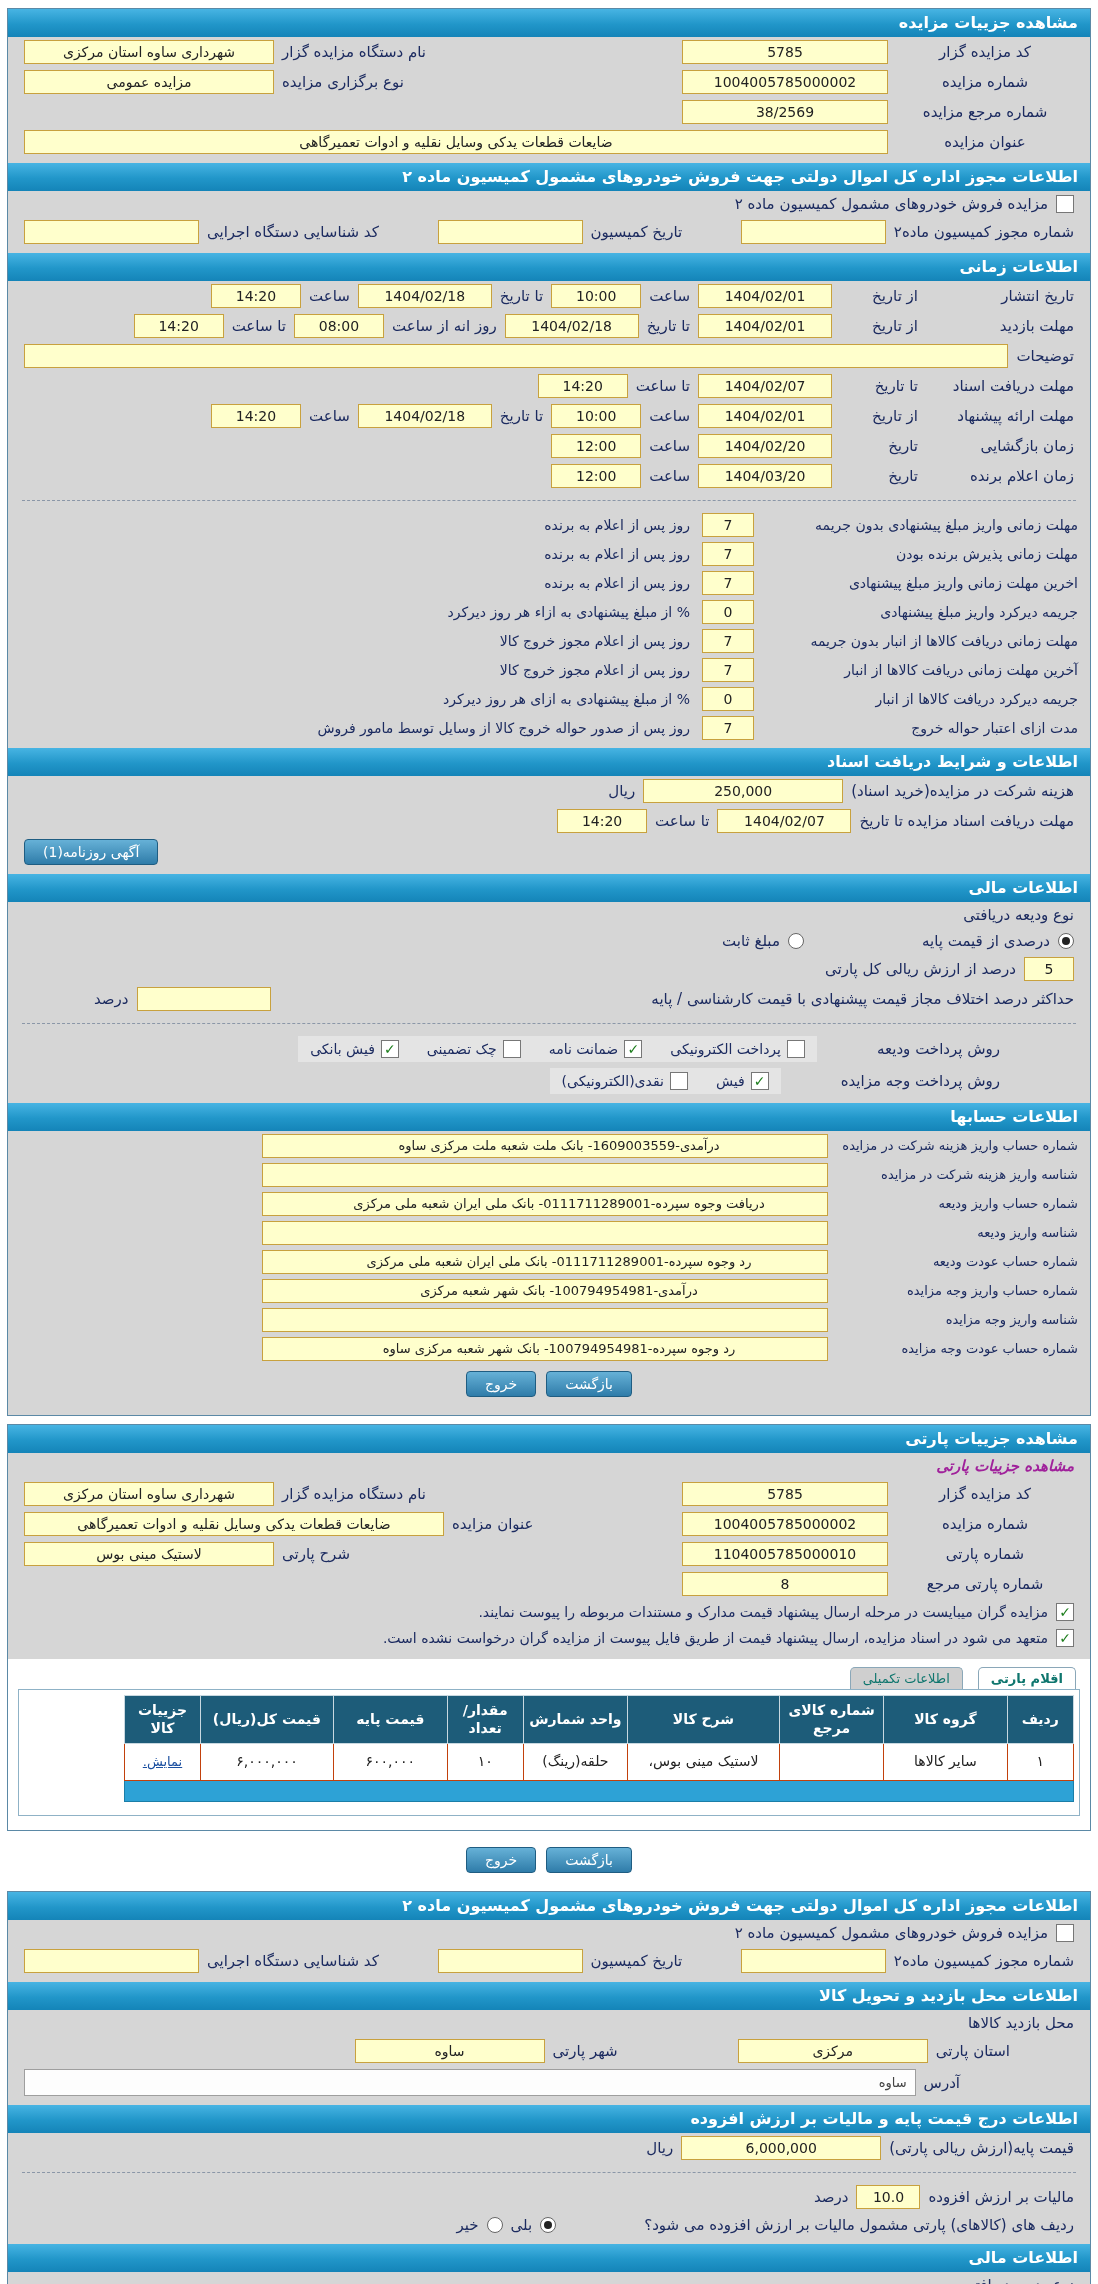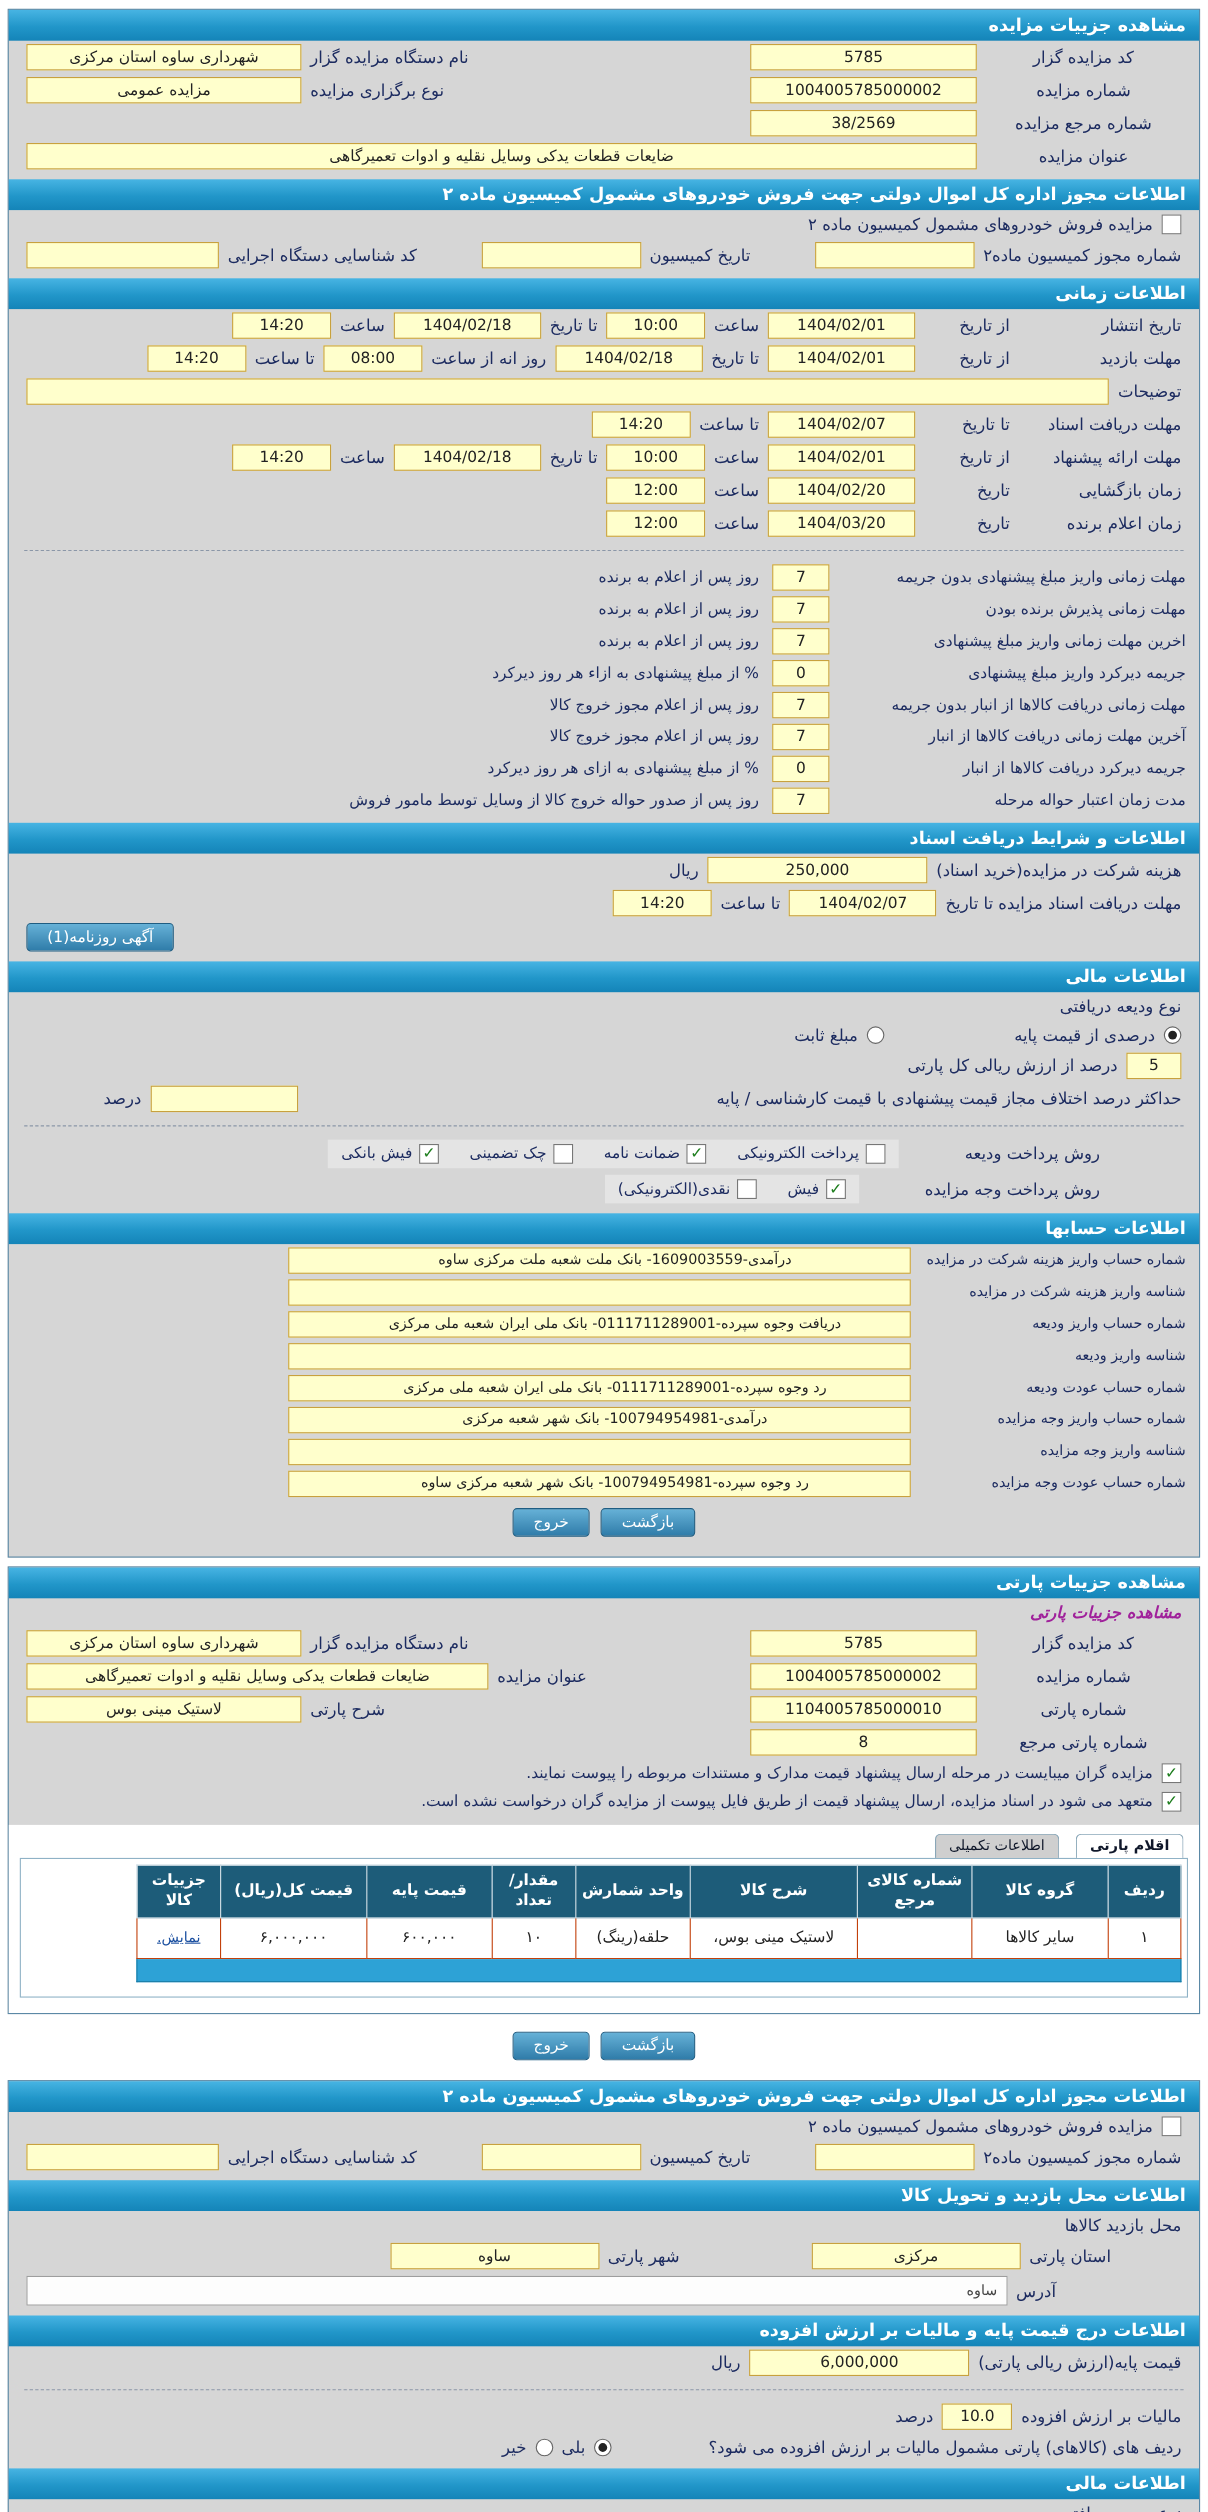--- a/index.html
+++ b/index.html
@@ -38,21 +38,21 @@
   .opt{display:flex;align-items:center;gap:6px;}
   .pen-row{display:grid;grid-template-columns:312px 52px 1fr;gap:12px;align-items:center;padding:1px 12px;min-height:27px;}
   .acc-row{display:grid;grid-template-columns:242px 566px 1fr;gap:8px;align-items:center;padding:1px 12px;min-height:27px;}
   .acc-row .ybox{width:auto;font-size:13px;padding-left:28px;}
   .sp-l{margin-left:110px;}
   .pushL{margin-right:auto;margin-left:70px;display:flex;align-items:center;gap:8px;}
   .plink{color:#a0219b;font-weight:bold;font-style:italic;font-size:15px;cursor:pointer;}
   .p2-white{background:#fff;margin-top:8px;padding:8px 10px 14px;}
   .tabs{display:flex;gap:3px;align-items:flex-end;padding:0 4px;}
   .tab{font-size:13px;padding:3px 12px;border:1px solid #8aa7b8;border-bottom:none;background:#cfcfcf;
-       border-radius:5px 5px 0 0;cursor:pointer;color:#0f172a;}
+       border-radius:5px 5px 0 0;cursor:pointer;color:#0f766e;}
   .tab.active{background:#fff;font-weight:bold;margin-left:12px;}
   .itemsbox{border:1px solid #8fb2c6;background:#fff;padding:5px 5px 0 5px;min-height:120px;}
   .tablewrap{width:calc(100% - 100px);}
   table.tbl{border-collapse:collapse;width:100%;table-layout:fixed;}
   .tbl th{background:#1d5c79;color:#fff;font-size:14px;font-weight:bold;border:1px solid #c8d8e0;
           padding:6px 3px;white-space:normal;line-height:1.25;}
   .tbl td{background:#fff;font-size:14px;color:#222;border:1px solid #c2410c;padding:9px 3px;
           text-align:center;white-space:normal;line-height:1.25;}
   .pager{height:20px;background:#2da2d6;border:1px solid #1b7ea8;border-top:none;}
   .dlink{color:#1a4fa0;text-decoration:underline;font-size:13px;cursor:pointer;}
@@ -220,21 +220,21 @@
        <span class="lbl s14">آخرین مهلت زمانی دریافت کالاها از انبار</span>
        <span class="ybox">7</span>
        <span class="lbl s14">روز پس از اعلام مجوز خروج کالا</span>
      </div>
       <div class="pen-row">
        <span class="lbl s14">جریمه دیرکرد دریافت کالاها از انبار</span>
        <span class="ybox">0</span>
        <span class="lbl s14">% از مبلغ پیشنهادی به ازای هر روز دیرکرد</span>
      </div>
       <div class="pen-row">
-       <span class="lbl s14">مدت زمان اعتبار حواله مرحله</span>
+       <span class="lbl s14">مدت ازای اعتبار حواله خروج</span>
        <span class="ybox">7</span>
        <span class="lbl s14">روز پس از صدور حواله خروج کالا از وسایل توسط مامور فروش</span>
      </div>
     </div>
 
   <div class="hdr">اطلاعات و شرایط دریافت اسناد</div>
   <div class="row">
     <span class="lbl">هزینه شرکت در مزایده(خرید اسناد)</span>
     <span class="ybox w200">250,000</span>
     <span class="lbl">ریال</span>

